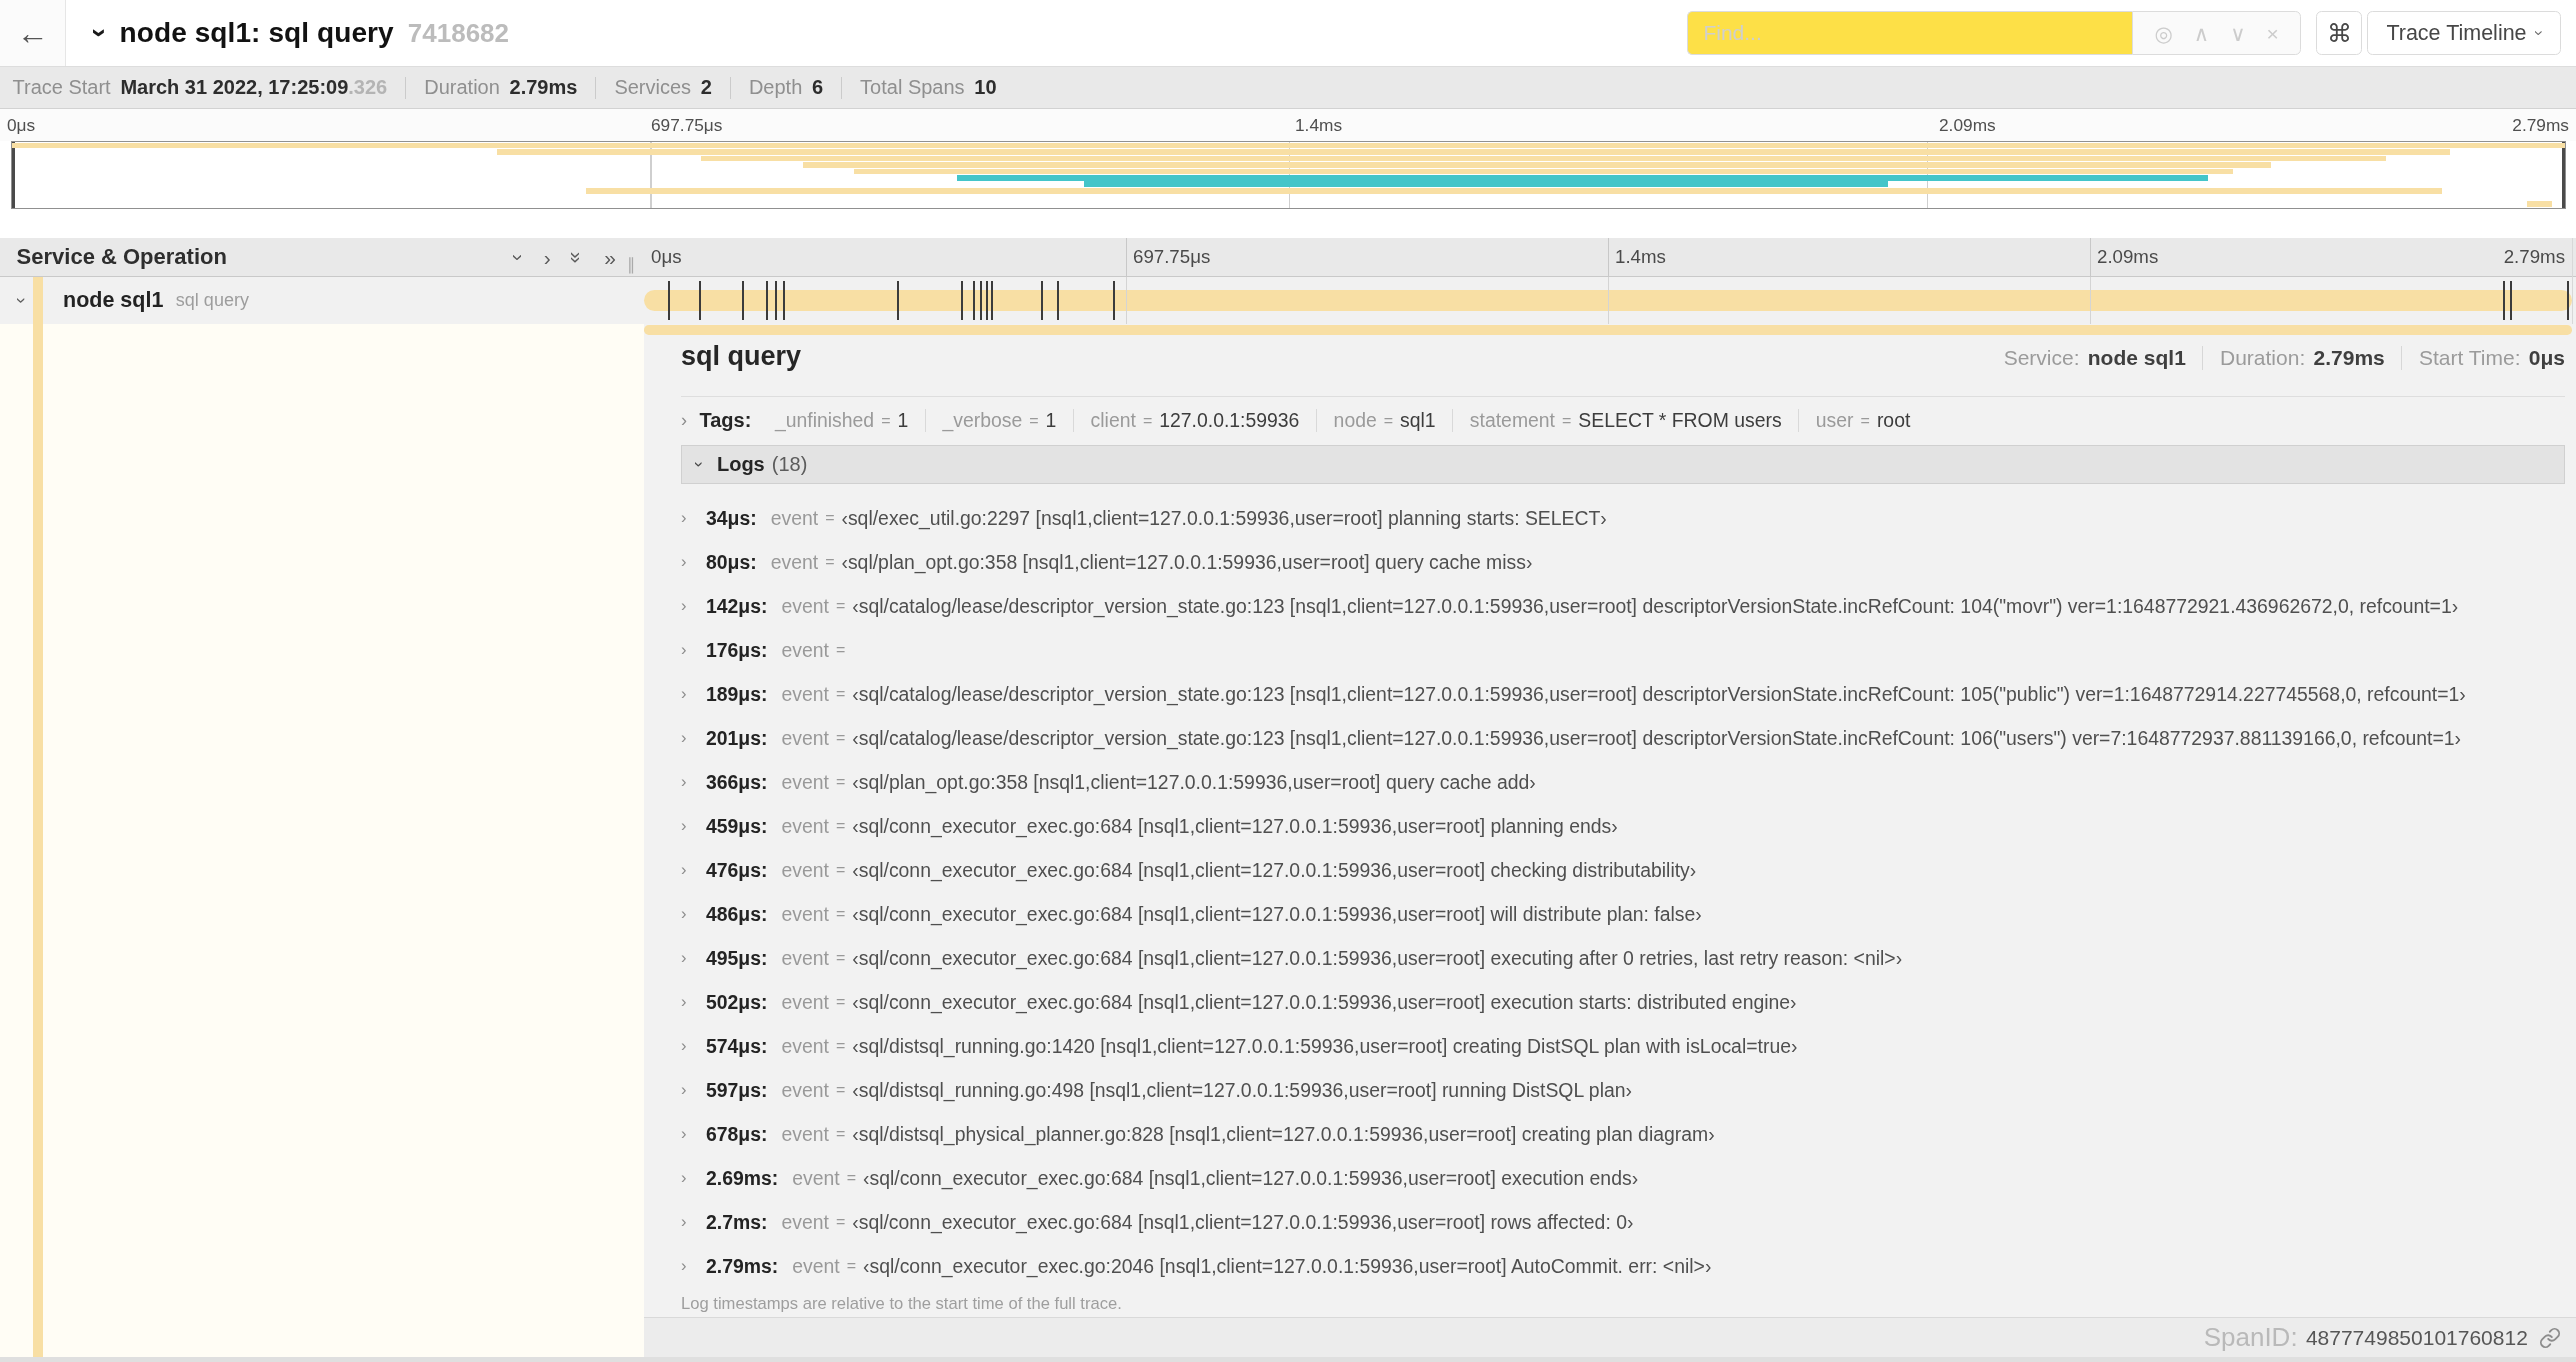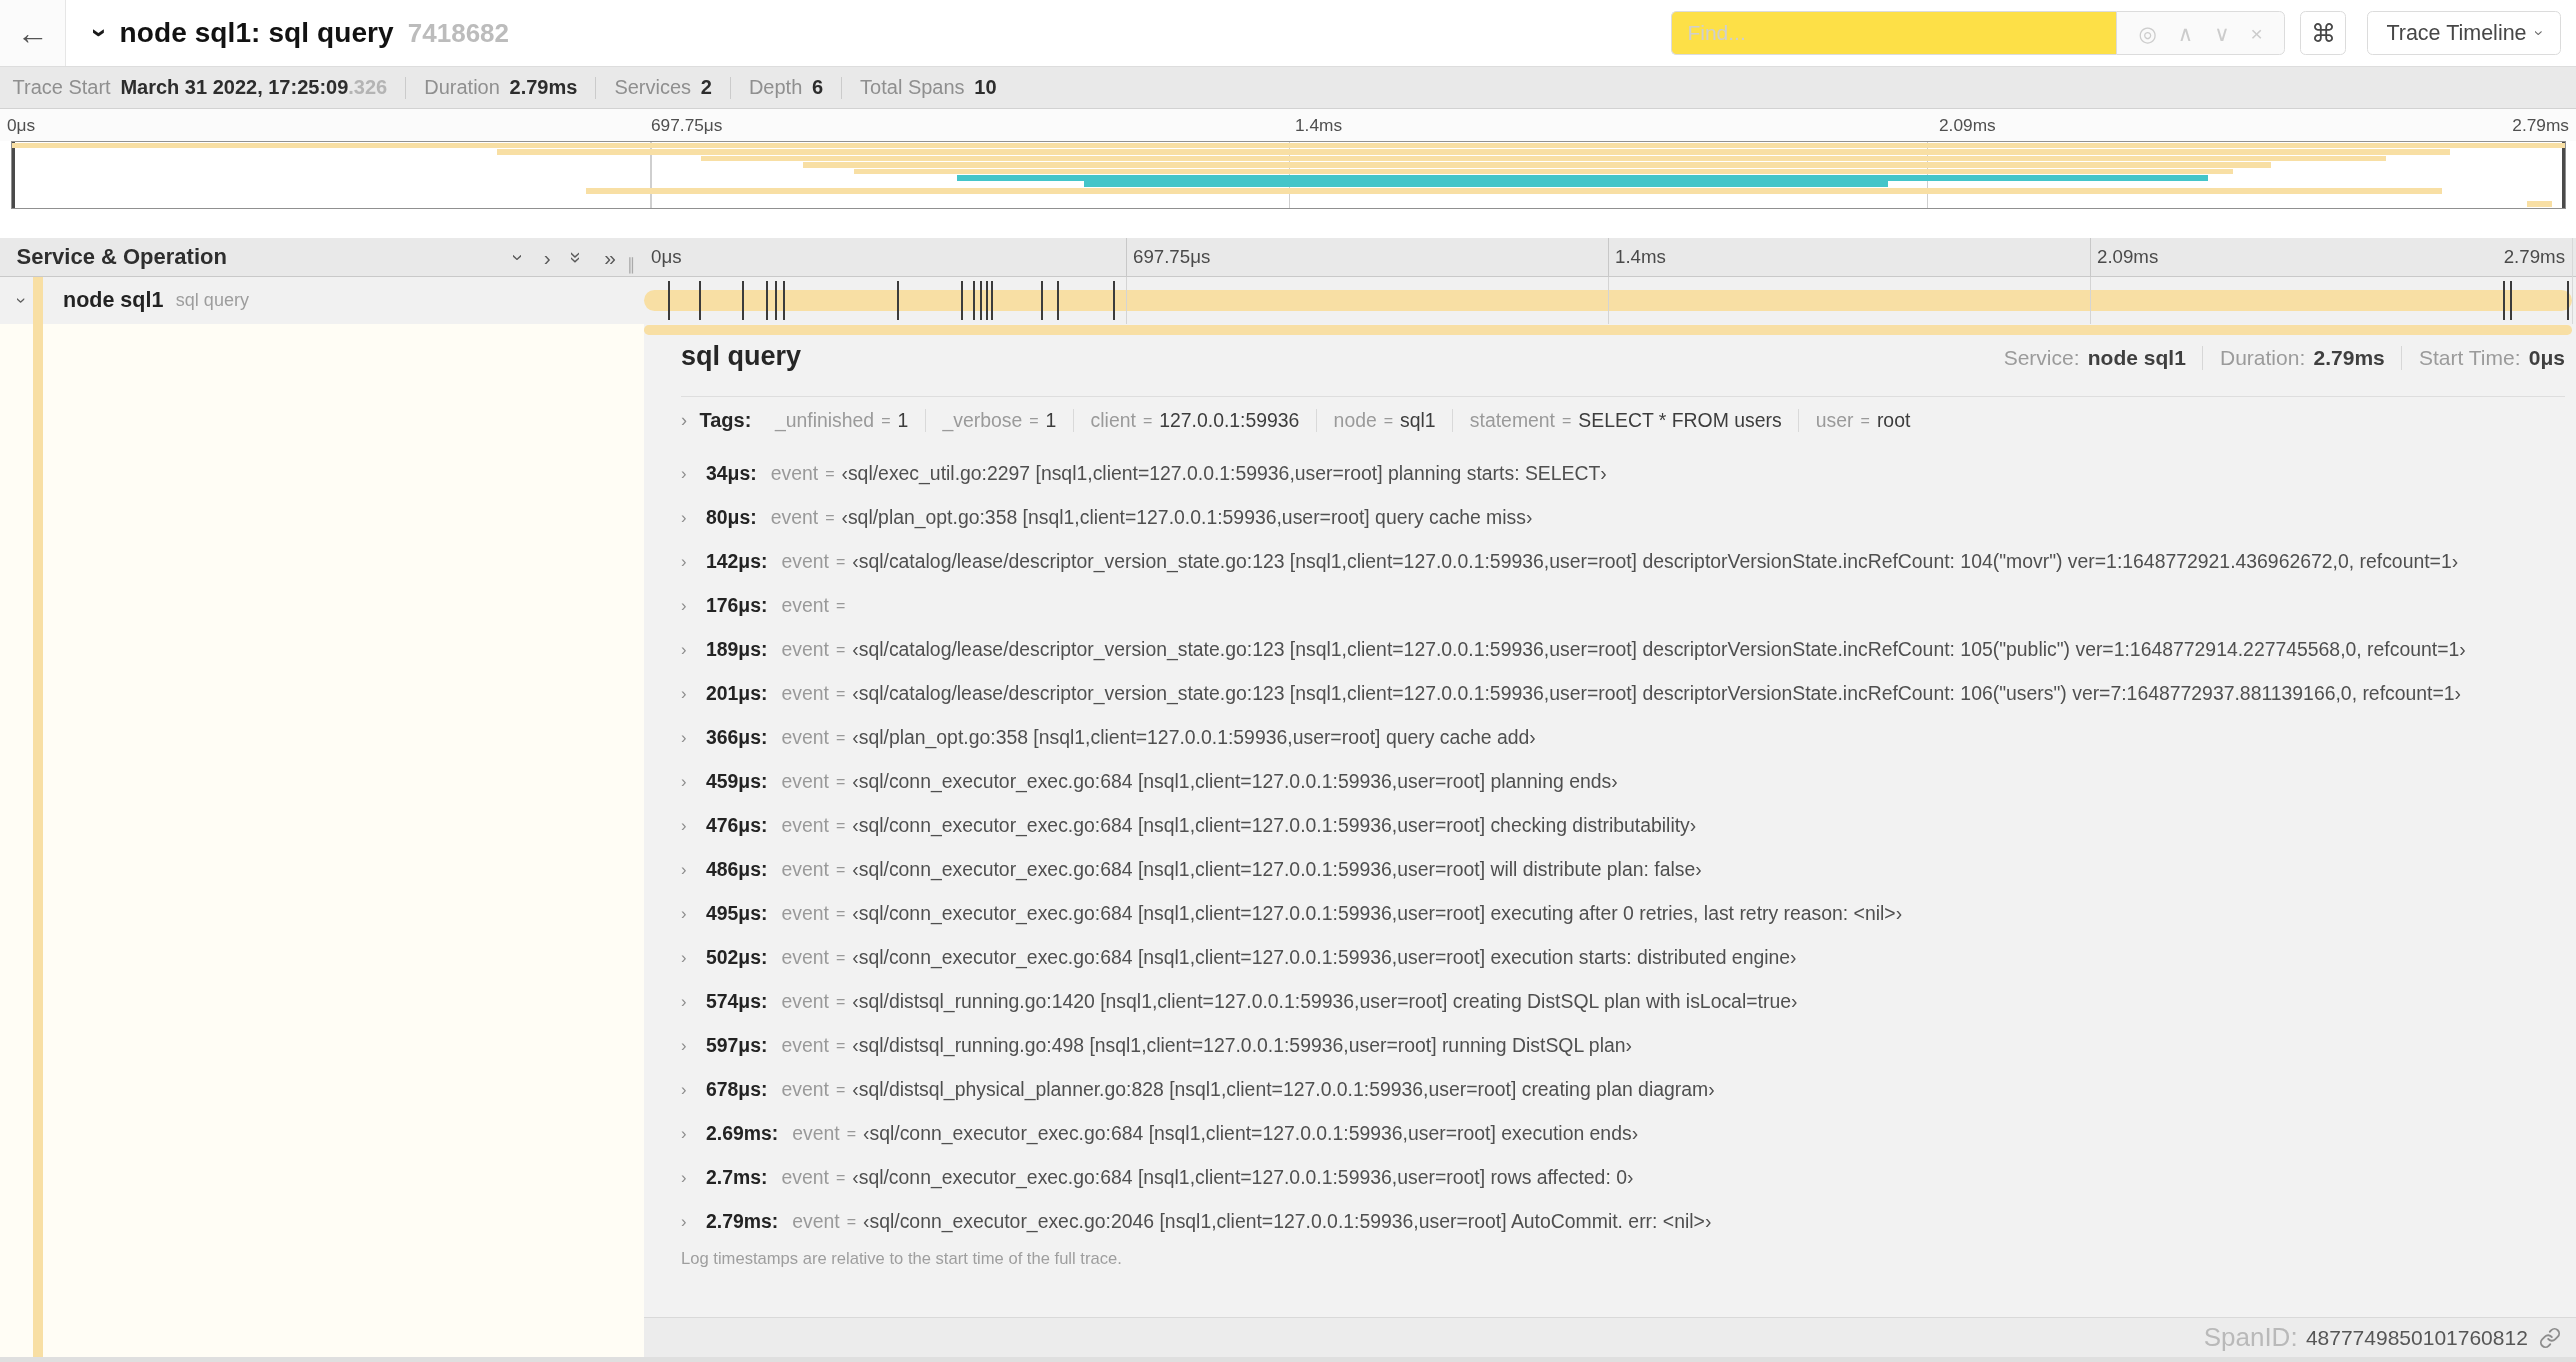--- a/index.html
+++ b/index.html
@@ -20,21 +20,21 @@
   #find-group { display:flex; align-items:stretch; height:44px; }
   #find-input { width:445px; border:1.4px solid #dcdcdc; border-right:none; border-radius:5.5px 0 0 5.5px;
     font-size:21px; padding:0 15.2px; color:#444; outline:none; background:#fde047; font-family:"Liberation Sans",sans-serif;}
   #find-input::placeholder { color:#cfcfcf; }
   #find-addon { width:169px; background:#fafafa; border:1.4px solid #dcdcdc; border-radius:0 5.5px 5.5px 0;
     display:flex; align-items:center; justify-content:center; gap:21px; color:#cccccc; font-size:21px; }
   #find-addon span { cursor:pointer; line-height:1; }
   .hdr-btn { height:44px; border:1.4px solid #dcdcdc; border-radius:5.5px; background:#fff;
     display:flex; align-items:center; justify-content:center; color:#474747; cursor:pointer; }
   #kbd-btn { width:46px; margin-left:15.2px; font-size:25px; }
-  #view-btn { margin-left:21px; padding:0 18px; font-size:21.5px; }
+  #view-btn { margin-left:5px; padding:0 18px; font-size:21.5px; }
   #view-btn .chev { font-size:16.6px; color:#6a6a6a; margin-left:9.7px; }
 
   
   #meta-bar { position:absolute; left:0; top:66px; width:2576px; height:43px; background:#e9e9e9;
     border-top:0.7px solid #ddd; border-bottom:0.7px solid #d2d2d2; display:flex; align-items:center; font-size:20px; }
   .meta-item { display:flex; align-items:center; padding:0 18px; height:22px; border-left:1.4px solid #cbcbcb; }
   .meta-item:first-child { border-left:none; padding-left:12.5px;align-items:center; }
   .meta-label { color:#8f8f8f; margin-right:9.7px; }
   .meta-value { color:#2d2d2d; font-weight:bold; }
   .meta-muted { color:#b4b4b4; font-weight:bold; }
@@ -305,20 +305,25 @@
             <span class="tag-eq">=</span>
             <span class="tag-value">SELECT * FROM users</span>
           </span>
           <span class="tag-item">
             <span class="tag-key">user</span>
             <span class="tag-eq">=</span>
             <span class="tag-value">root</span>
           </span>
         </span>
     </div>
+    <div id="logs-band">
+      <span id="logs-chevron" class="rot90">›</span>
+      <span id="logs-title">Logs</span>
+      <span id="logs-count">(18)</span>
+    </div>
     <div id="logs-list">
         <div class="log-row">
           <span class="log-chevron">›</span>
           <span class="log-time">34μs:</span>
           <span class="log-field">event</span>
           <span class="log-eq">=</span>
           <span class="log-value">‹sql/exec_util.go:2297 [nsql1,client=127.0.0.1:59936,user=root] planning starts: SELECT›</span>
         </div>
         <div class="log-row">
           <span class="log-chevron">›</span>

